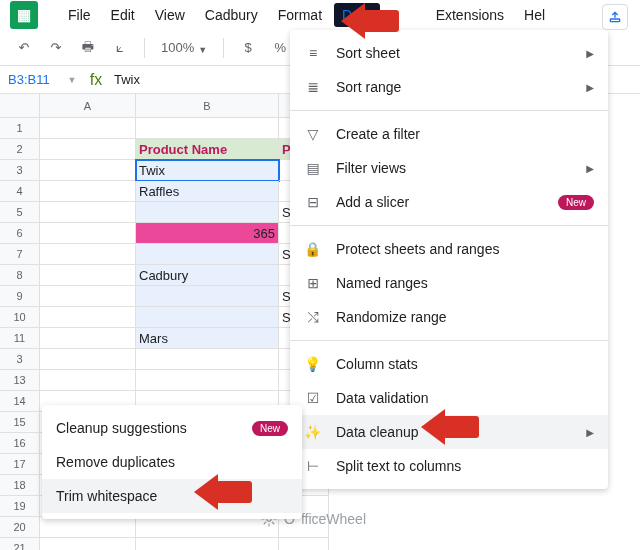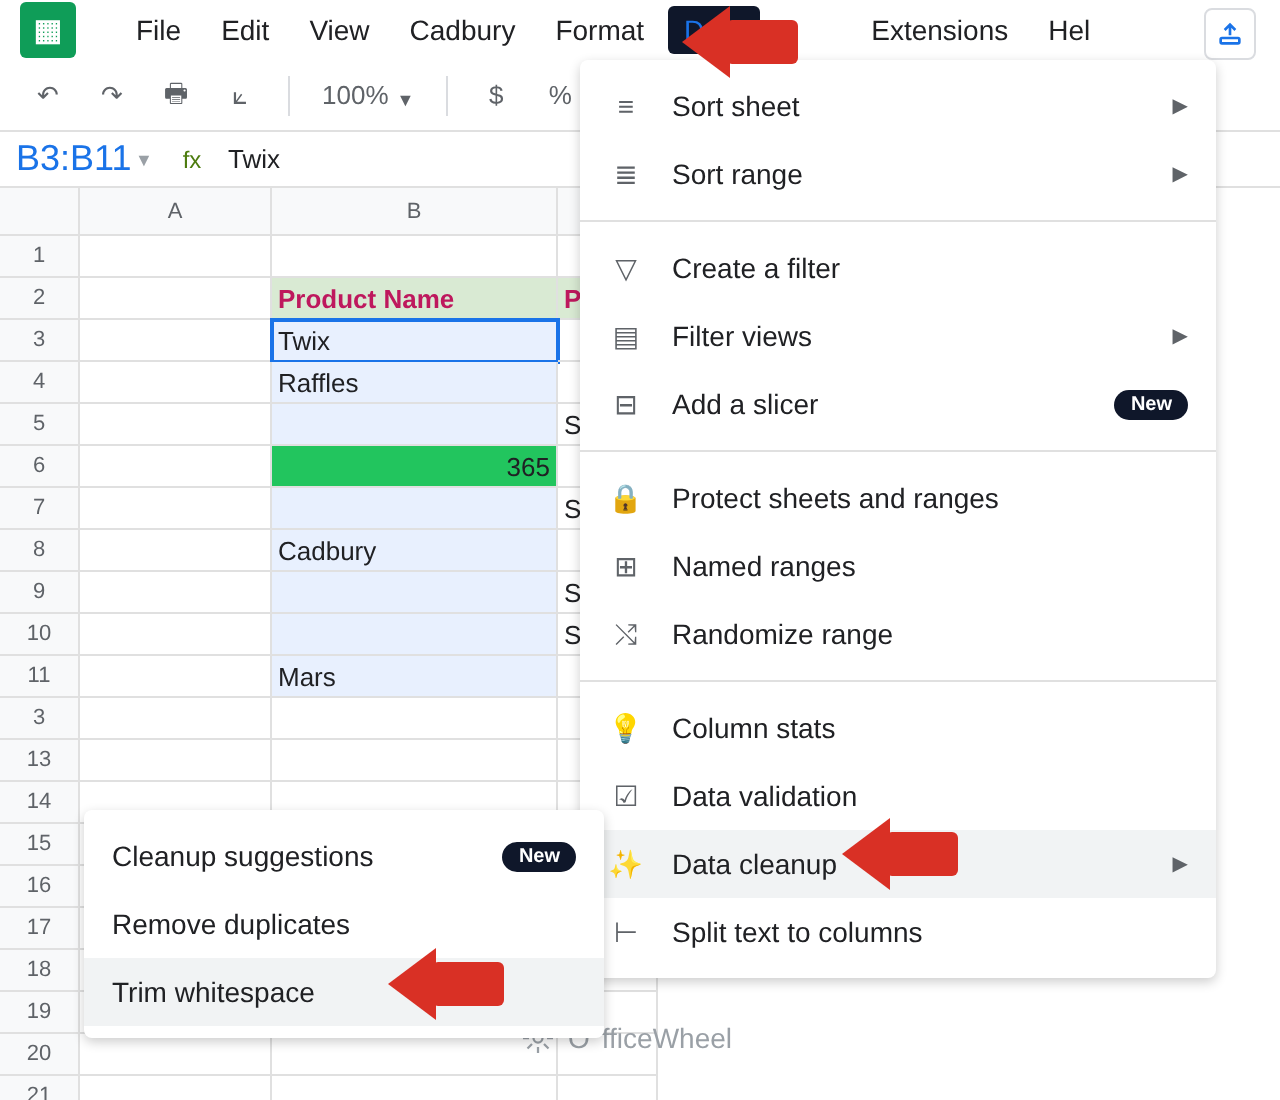--- a/index.html
+++ b/index.html
@@ -7,41 +7,41 @@
 .menubar{display:flex;align-items:center;height:30px;padding-left:10px;gap:4px}
 .doc-icon{width:28px;height:28px;background:#0f9d58;border-radius:3px;display:flex;align-items:center;justify-content:center;color:#fff;font-weight:bold;font-size:15px}
 .menu-item{padding:4px 8px;font-size:14px;cursor:pointer;border-radius:3px}
 .menu-item.active{background:#0f172a;color:#1a73e8}
 .share-btn{position:absolute;right:12px;top:4px;width:26px;height:26px;border:1px solid #dadce0;border-radius:4px;display:flex;align-items:center;justify-content:center}
 .toolbar{display:flex;align-items:center;height:36px;padding-left:12px;gap:8px;border-bottom:1px solid #e0e0e0;color:#5f6368}
 .toolbar-btn{width:24px;height:24px;display:flex;align-items:center;justify-content:center;cursor:pointer}
 .toolbar-sep{width:1px;height:20px;background:#dadce0;margin:0 4px}
 .toolbar-text{font-size:13px;padding:0 4px;display:flex;align-items:flex-end;gap:4px}
 .namebar{display:flex;align-items:center;height:28px;border-bottom:1px solid #e0e0e0}
-.namebox{width:60px;padding:0 8px;font-size:18px;color:#1a73e8;font-weight:500}
+.namebox{width:60px;padding:0 8px;font-size:13px;color:#1a73e8;font-weight:500}
 .namebar-btn{width:24px;text-align:center;color:#9aa0a6}
-.fx{width:24px;text-align:center;color:#4d7c0f;font-size:12px}
+.fx{width:24px;text-align:center;color:#4d7c0f;font-size:16px}
 .formula{padding-left:6px;font-size:13px}
 .corner{width:40px;height:24px;background:#f8f9fa;border-right:1px solid #e0e0e0;border-bottom:1px solid #e0e0e0}
 .colhdr{background:#f8f9fa;border-right:1px solid #e0e0e0;border-bottom:1px solid #e0e0e0;display:flex;align-items:center;justify-content:center;font-size:11px;color:#5f6368}
 .rowhdr{height:21px;width:40px;background:#f8f9fa;border-right:1px solid #e0e0e0;border-bottom:1px solid #e0e0e0;display:flex;align-items:center;justify-content:center;font-size:11px;color:#5f6368}
 .cell{border-right:1px solid #e0e0e0;border-bottom:1px solid #e0e0e0;height:21px;padding:2px 3px;font-size:13px;display:flex;align-items:center;overflow:hidden}
 .th{background:#d9ead3;font-weight:bold;color:#be185d}
 .sel{background:#e8f0fe}
 .grid{display:grid;grid-template-columns:40px 96px 143px 50px}
 .menu{position:absolute;background:#fff;box-shadow:0 2px 6px rgba(0,0,0,.2);border-radius:4px;padding:6px 0;z-index:10;font-size:14px}
 .menu-main{left:290px;top:30px;width:318px}
 .menu-sub{left:42px;top:405px;width:260px}
 .mi{display:flex;align-items:center;height:34px;padding:0 14px;cursor:pointer;gap:14px}
 .mi.hover{background:#f1f3f4}
 .mi-ico{width:18px;height:18px;color:#5f6368;display:flex;align-items:center;justify-content:center}
 .mi-txt{flex:1}
 .mi-arrow{color:#5f6368;font-size:10px}
 .msep{height:1px;background:#e0e0e0;margin:6px 0}
-.badge{background:#0f172a;color:#fff;font-size:10px;padding:2px 8px;border-radius:10px;font-weight:bold}
+.badge{background:#be185d;color:#fff;font-size:10px;padding:2px 8px;border-radius:10px;font-weight:normal}
 .arrow-ann{position:absolute;z-index:20}
 .arrow-body{background:#d93025;height:22px;border-radius:3px}
 .arrow-tip{width:0;height:0;border-top:18px solid transparent;border-bottom:18px solid transparent;border-right:24px solid #d93025;position:absolute;left:-22px;top:-7px}
 .watermark{position:absolute;left:260px;top:510px;color:#9aa0a6;font-size:14px;display:flex;align-items:center;gap:6px;z-index:5}
 </style>
 </head>
 <body>
 
 <div class="menubar">
   <div class="doc-icon">▦</div>
@@ -105,21 +105,21 @@
     <div class="rowhdr">4</div>
     <div class="cell"></div>
     <div class="cell sel">Raffles</div>
     <div class="cell"></div>
     <div class="rowhdr">5</div>
     <div class="cell"></div>
     <div class="cell sel"></div>
     <div class="cell">SOLD</div>
     <div class="rowhdr">6</div>
     <div class="cell"></div>
-    <div class="cell sel" style="justify-content:flex-end;background:#22c55e">365</div>
+    <div class="cell sel" style="justify-content:flex-end;background:#ec4899">365</div>
     <div class="cell"></div>
     <div class="rowhdr">7</div>
     <div class="cell"></div>
     <div class="cell sel"></div>
     <div class="cell">SOLD</div>
     <div class="rowhdr">8</div>
     <div class="cell"></div>
     <div class="cell sel">Cadbury</div>
     <div class="cell"></div>
     <div class="rowhdr">9</div>

